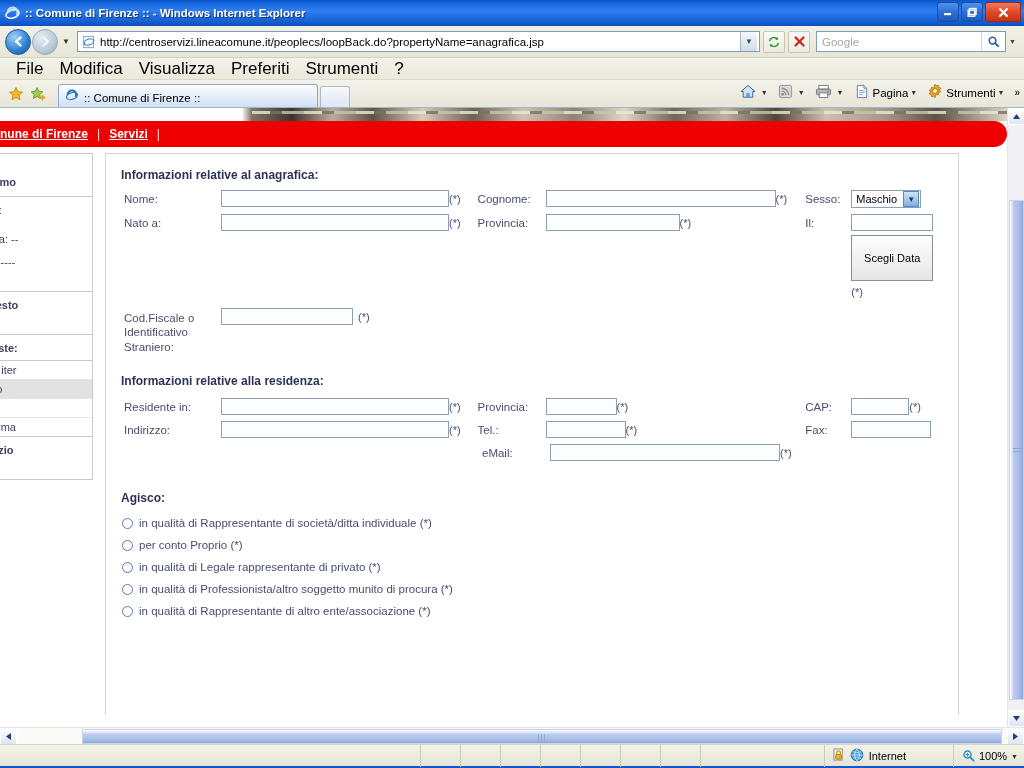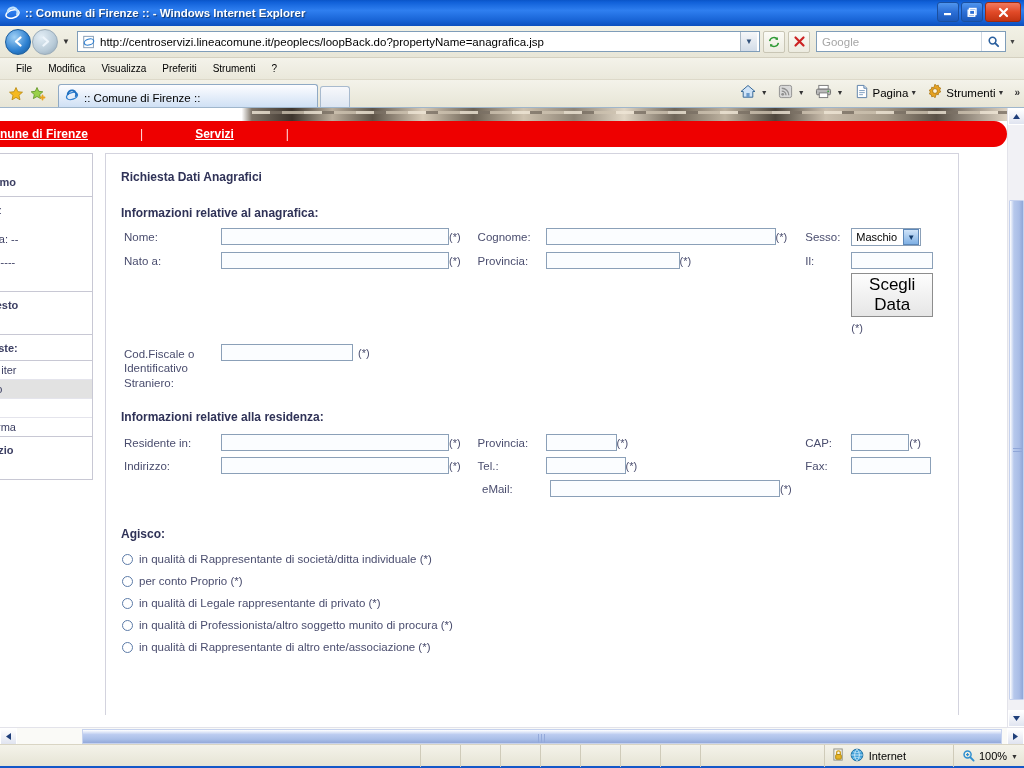--- a/index.html
+++ b/index.html
@@ -127,21 +127,21 @@
 
   
   .menubar {
     height: 22px;
     background: linear-gradient(to bottom, #f4f3ea, #eae8db);
     display: flex; align-items: center;
     padding-left: 8px;
     border-bottom: 1px solid #ddd9c9;
   }
   .menuitem {
-    font-size: 10px; color: #000; padding: 2px 8px;
+    font-size: 17px; color: #000; padding: 2px 8px;
     white-space: nowrap;
   }
 
   
   .tabbar {
     height: 28px;
     background: linear-gradient(to bottom, #f4f3ea, #e7e5d6);
     display: flex; align-items: flex-end;
     padding-left: 6px;
     position: relative;
@@ -225,21 +225,20 @@
   .redbar {
     position: absolute; left: 0; top: 13px;
     width: 1007px; height: 26px;
     background: #ee0000;
     border-radius: 0 13px 13px 0;
     display: flex; align-items: center;
     padding-left: 0px;
     color: #fff; font-size: 12px;
     white-space: nowrap;
     overflow: hidden;
-    gap: 43px;
   }
   .redbar a.brand {
     color: #fff; font-weight: bold; text-decoration: underline;
     margin-left: 0px;
   }
   .redbar .sep { margin: 0 9px; color: #ffdede; }
   .redbar a.servizi { color: #fff; font-weight: bold; text-decoration: underline; }
   .redbar .crumbs { color: #ffffff; font-weight: normal; }
 
   
@@ -307,22 +306,22 @@
   .selarrow {
     width: 16px; height: 16px; margin: 0 1px 0 0;
     background: linear-gradient(to bottom, #cfe3f8, #7fb0e4);
     border: 1px solid #5c87b8;
     display: flex; align-items: center; justify-content: center;
     color: #123a6b; font-size: 8px;
   }
   .pushbtn {
     border: 1px solid #8d8d8d;
     background: linear-gradient(to bottom, #fdfdfd, #e6e6e6);
-    font-size: 17px; color: #000;
-    padding: 1px 7px;
+    font-size: 11px; color: #000;
+    padding: 16px 7px;
     font-family: "Liberation Sans", sans-serif;
   }
   .radio-row { display: flex; align-items: center; margin-bottom: 10px; }
   .radio {
     width: 11px; height: 11px; border-radius: 50%;
     border: 1px solid #5c7ba8; background: #fff;
     margin-right: 6px; flex: none;
   }
   .radio-lbl { font-size: 11.5px; color: #4a4d6e; text-align: center; }
 
@@ -617,21 +616,20 @@
         <div class="lc-list-item" style="border-bottom:none">ilogo e firma</div>
       </div>
       <div class="lc-card">
         <div class="lc-b">un servizio</div>
         <div class="lc-b">esso</div>
       </div>
     </div>
 
     <div class="formpanel">
 
-      <div class="f-title">Richiesta Dati Anagrafici</div>
 
       <div class="f-section">Informazioni relative al anagrafica:</div>
 
       <div class="frow" style="margin-bottom:6px">
         <span class="lbl" style="width:105px; padding-left:8px">Nome:</span>
         <input class="inp" style="width: 228px;" value="">
         <span class="star">(*)</span>
         <span class="lbl" style="width:68px; margin-left:17px">Cognome:</span>
         <input class="inp" style="width: 230px;" value="">
         <span class="star">(*)</span>

